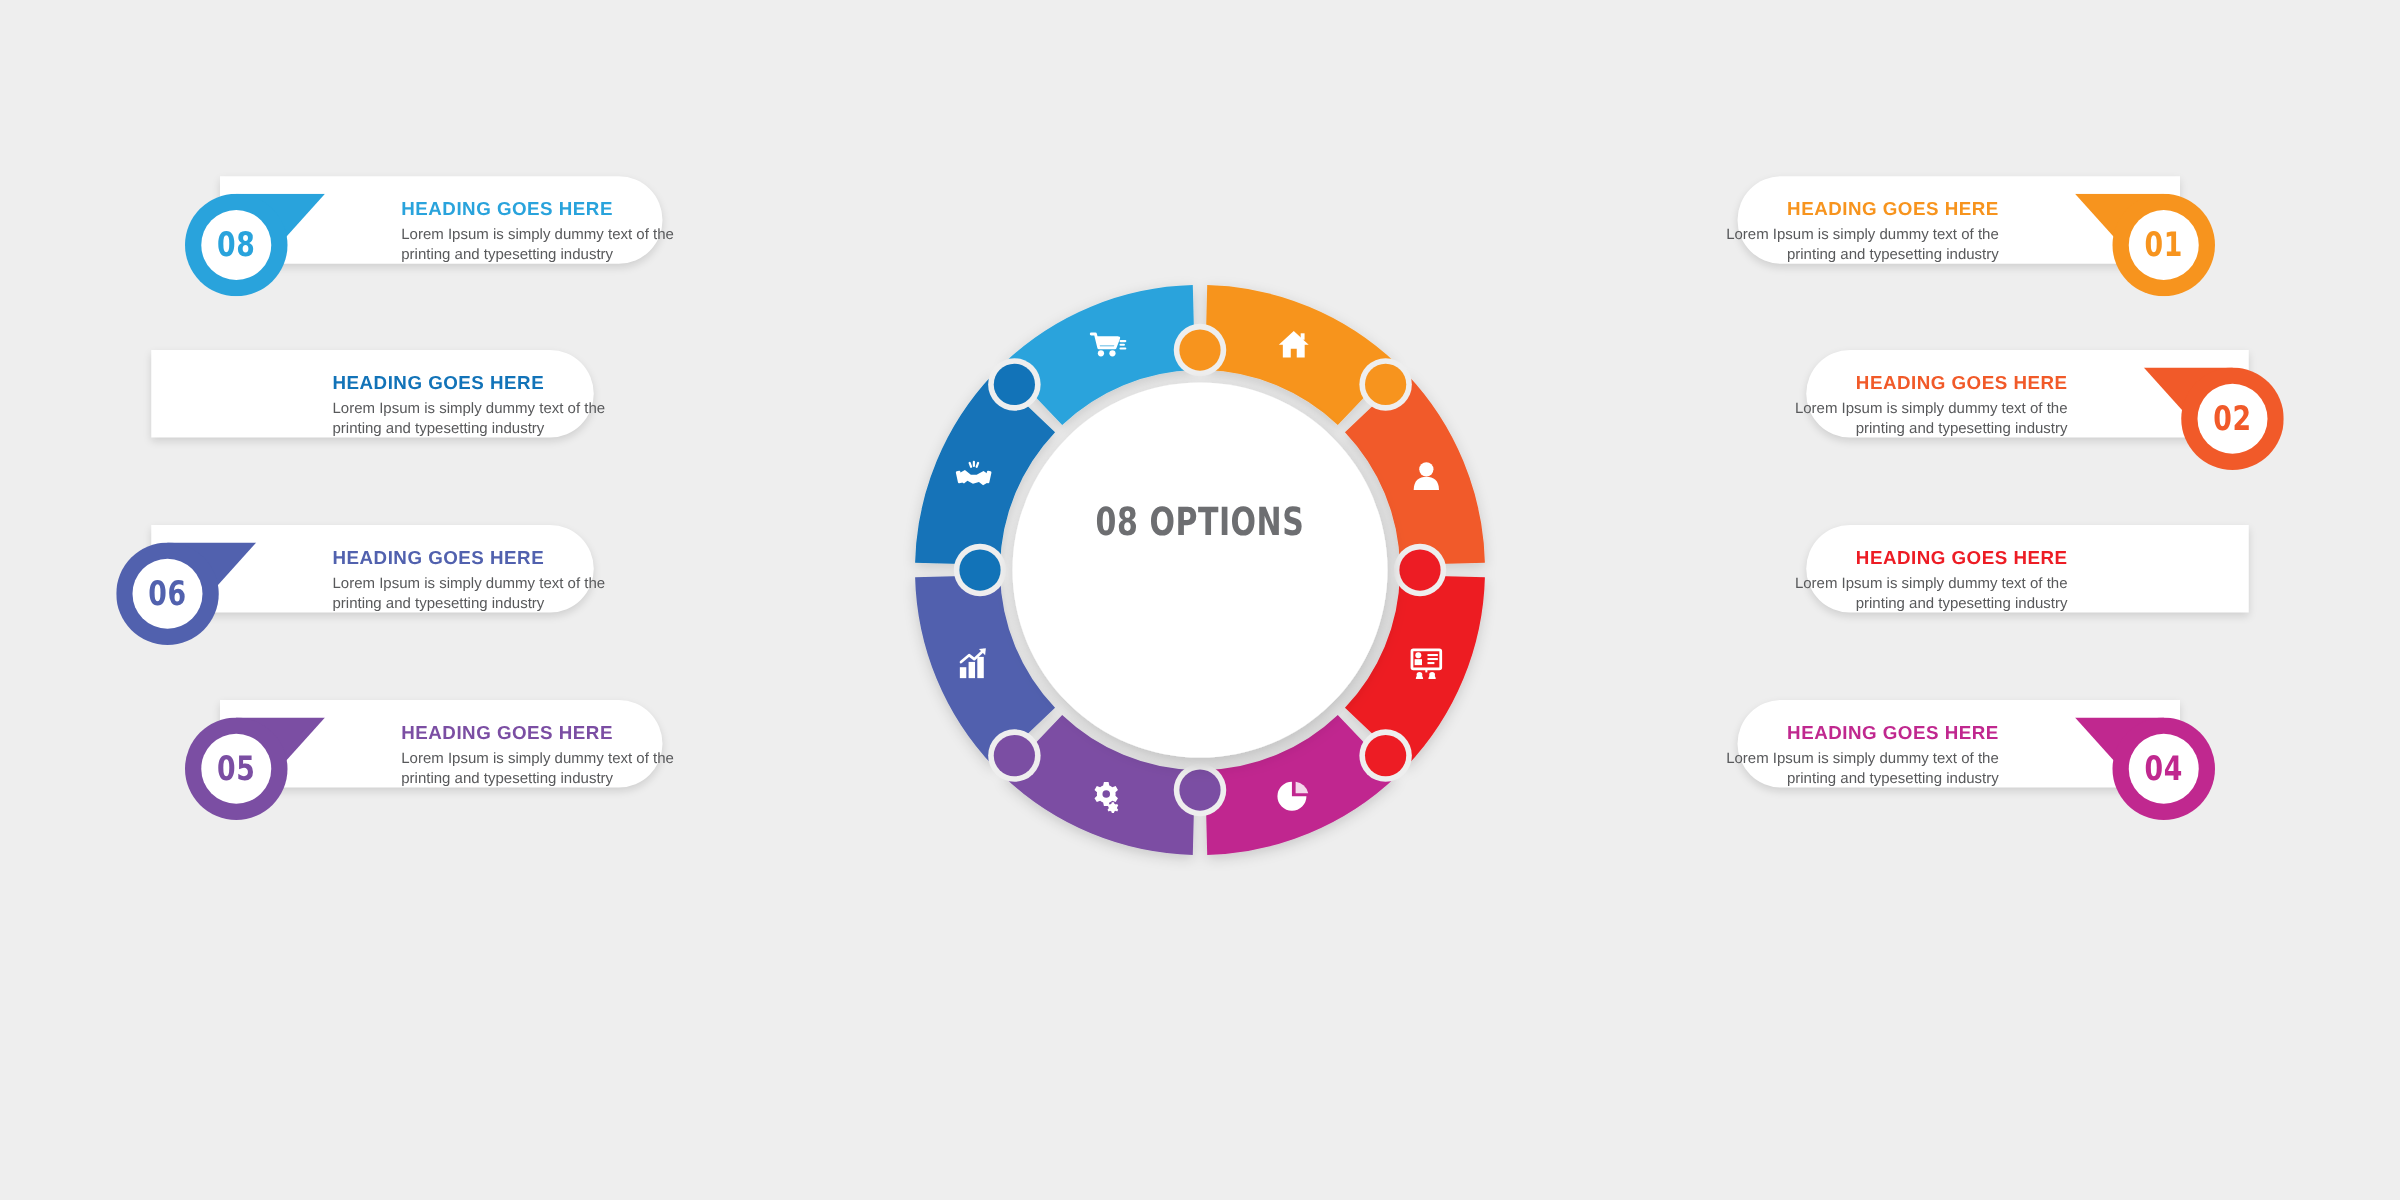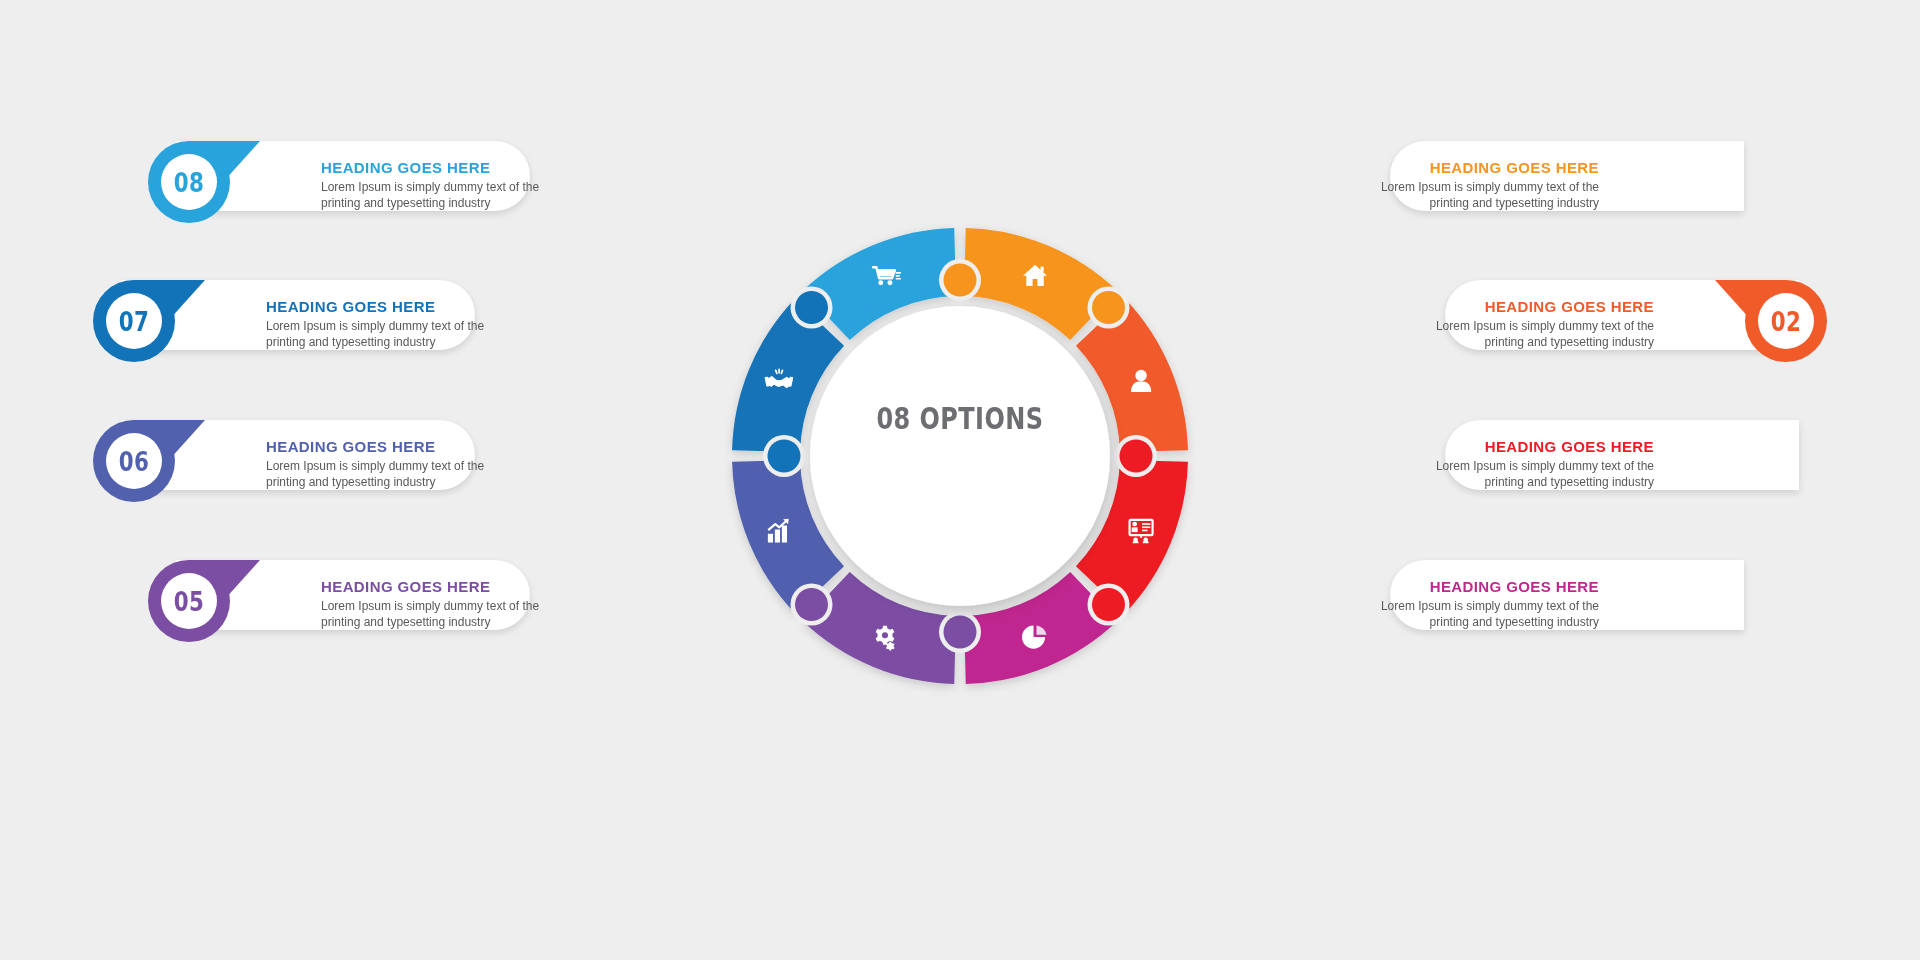--- a/index.html
+++ b/index.html
@@ -76,21 +76,21 @@
     border-radius:41px 0 0 41px;
     padding-right:145px;
     padding-left:26px;
     align-items:flex-end;
     text-align:right;
   }
 
   
   .tear {
     position:absolute;
-    top:0;
+    top:14px;
     width:118px;
     height:102px;
     z-index:3;
   }
   .card-left .tear { left:18px; }
   .card-right .tear { right:18px; }
   .tear svg { display:block; width:118px; height:82px; }
 
   .tear-num {
     position:absolute;
@@ -235,20 +235,30 @@
     <div class="center-title">08 OPTIONS</div>
   </div>
 
   <div id="cards-layer">
       <div class="card card-right" style="top: 141px; width: 400px; right: 130px;">
         <div class="card-body" style="width:354px">
           <div class="card-head" style="color:#F7941E">HEADING GOES HERE</div>
           <div class="card-text">Lorem Ipsum is simply dummy text of the</div>
           <div class="card-text">printing and typesetting industry</div>
         </div>
+        <div class="tear">
+          <svg viewBox="0 0 118 82">
+            <g transform="translate(118,0) scale(-1,1)">
+              <path d="M41,0 L112,0 L58,60 A41,41 0 0 1 41,0 Z" fill="#F7941E"></path>
+              <circle cx="41" cy="41" r="41" fill="#F7941E"></circle>
+              <circle cx="41" cy="41" r="28" fill="#FFFFFF"></circle>
+            </g>
+          </svg>
+          <div class="tear-num" style="color:#F7941E">01</div>
+        </div>
       </div>
       <div class="card card-right" style="top: 280px; width: 400px; right: 75px;">
         <div class="card-body" style="width:354px">
           <div class="card-head" style="color:#F15A29">HEADING GOES HERE</div>
           <div class="card-text">Lorem Ipsum is simply dummy text of the</div>
           <div class="card-text">printing and typesetting industry</div>
         </div>
         <div class="tear">
           <svg viewBox="0 0 118 82">
             <g transform="translate(118,0) scale(-1,1)">
@@ -266,20 +276,30 @@
           <div class="card-text">Lorem Ipsum is simply dummy text of the</div>
           <div class="card-text">printing and typesetting industry</div>
         </div>
       </div>
       <div class="card card-right" style="top: 560px; width: 400px; right: 130px;">
         <div class="card-body" style="width:354px">
           <div class="card-head" style="color:#C0288F">HEADING GOES HERE</div>
           <div class="card-text">Lorem Ipsum is simply dummy text of the</div>
           <div class="card-text">printing and typesetting industry</div>
         </div>
+        <div class="tear">
+          <svg viewBox="0 0 118 82">
+            <g transform="translate(118,0) scale(-1,1)">
+              <path d="M41,0 L112,0 L58,60 A41,41 0 0 1 41,0 Z" fill="#C0288F"></path>
+              <circle cx="41" cy="41" r="41" fill="#C0288F"></circle>
+              <circle cx="41" cy="41" r="28" fill="#FFFFFF"></circle>
+            </g>
+          </svg>
+          <div class="tear-num" style="color:#C0288F">04</div>
+        </div>
       </div>
       <div class="card card-left" style="top: 560px; width: 400px; left: 130px;">
         <div class="card-body" style="width:354px">
           <div class="card-head" style="color:#7B4EA3">HEADING GOES HERE</div>
           <div class="card-text">Lorem Ipsum is simply dummy text of the</div>
           <div class="card-text">printing and typesetting industry</div>
         </div>
         <div class="tear">
           <svg viewBox="0 0 118 82">
             <g>
@@ -307,30 +327,20 @@
           </svg>
           <div class="tear-num" style="color:#5161AE">06</div>
         </div>
       </div>
       <div class="card card-left" style="top: 280px; width: 400px; left: 75px;">
         <div class="card-body" style="width:354px">
           <div class="card-head" style="color:#1273B8">HEADING GOES HERE</div>
           <div class="card-text">Lorem Ipsum is simply dummy text of the</div>
           <div class="card-text">printing and typesetting industry</div>
         </div>
-        <div class="tear">
-          <svg viewBox="0 0 118 82">
-            <g>
-              <path d="M41,0 L112,0 L58,60 A41,41 0 0 1 41,0 Z" fill="#1273B8"></path>
-              <circle cx="41" cy="41" r="41" fill="#1273B8"></circle>
-              <circle cx="41" cy="41" r="28" fill="#FFFFFF"></circle>
-            </g>
-          </svg>
-          <div class="tear-num" style="color:#1273B8">07</div>
-        </div>
       </div>
       <div class="card card-left" style="top: 141px; width: 400px; left: 130px;">
         <div class="card-body" style="width:354px">
           <div class="card-head" style="color:#29A3DC">HEADING GOES HERE</div>
           <div class="card-text">Lorem Ipsum is simply dummy text of the</div>
           <div class="card-text">printing and typesetting industry</div>
         </div>
         <div class="tear">
           <svg viewBox="0 0 118 82">
             <g>

